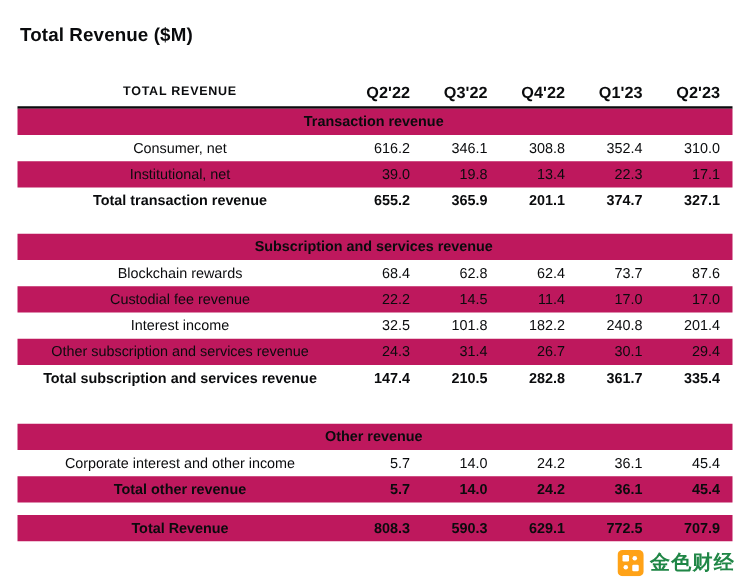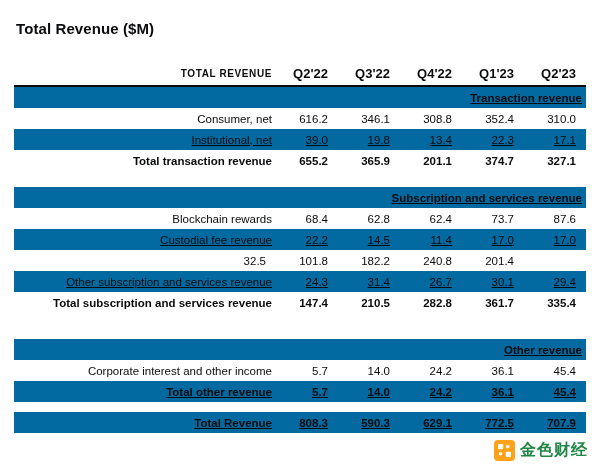--- a/index.html
+++ b/index.html
@@ -29,31 +29,31 @@
     min-height: 26px;
     border-bottom: 2px solid #0a0b0d;
   }
   .cell {
     font-size: 11.5px;
     text-align: right;
     padding: 3px 10px 3px 0;
     white-space: nowrap;
   }
   .label-cell {
-    text-align: right;
+    text-align: center;
     padding: 3px 4px 3px 2px;
   }
   .header-label {
     font-size: 10px;
     font-weight: 700;
     letter-spacing: .6px;
     text-transform: uppercase;
   }
   .col-header { font-size: 13px; font-weight: 700; }
-  .row.shade { background: #0369a1; text-decoration: underline; }
+  .row.shade { background: #be185d; }
   .row.section .label-cell { font-weight: 700; grid-column: 1 / -1; }
   .row.total .cell { font-weight: 700; }
   .spacer-lg { height: 16px; }
   .spacer-sm { height: 10px; }
   .watermark {
     position: absolute;
     right: 12px;
     bottom: 5px;
     display: flex;
     align-items: center;
@@ -127,20 +127,21 @@
         </div>
         <div class="row data shade">
           <div class="cell label-cell">Custodial fee revenue</div>
           <div class="cell">22.2</div>
           <div class="cell">14.5</div>
           <div class="cell">11.4</div>
           <div class="cell">17.0</div>
           <div class="cell">17.0</div>
         </div>
         <div class="row data">
+          <div class="cell label-cell">Interest income</div>
           <div class="cell">32.5</div>
           <div class="cell">101.8</div>
           <div class="cell">182.2</div>
           <div class="cell">240.8</div>
           <div class="cell">201.4</div>
         </div>
         <div class="row data shade">
           <div class="cell label-cell">Other subscription and services revenue</div>
           <div class="cell">24.3</div>
           <div class="cell">31.4</div>

